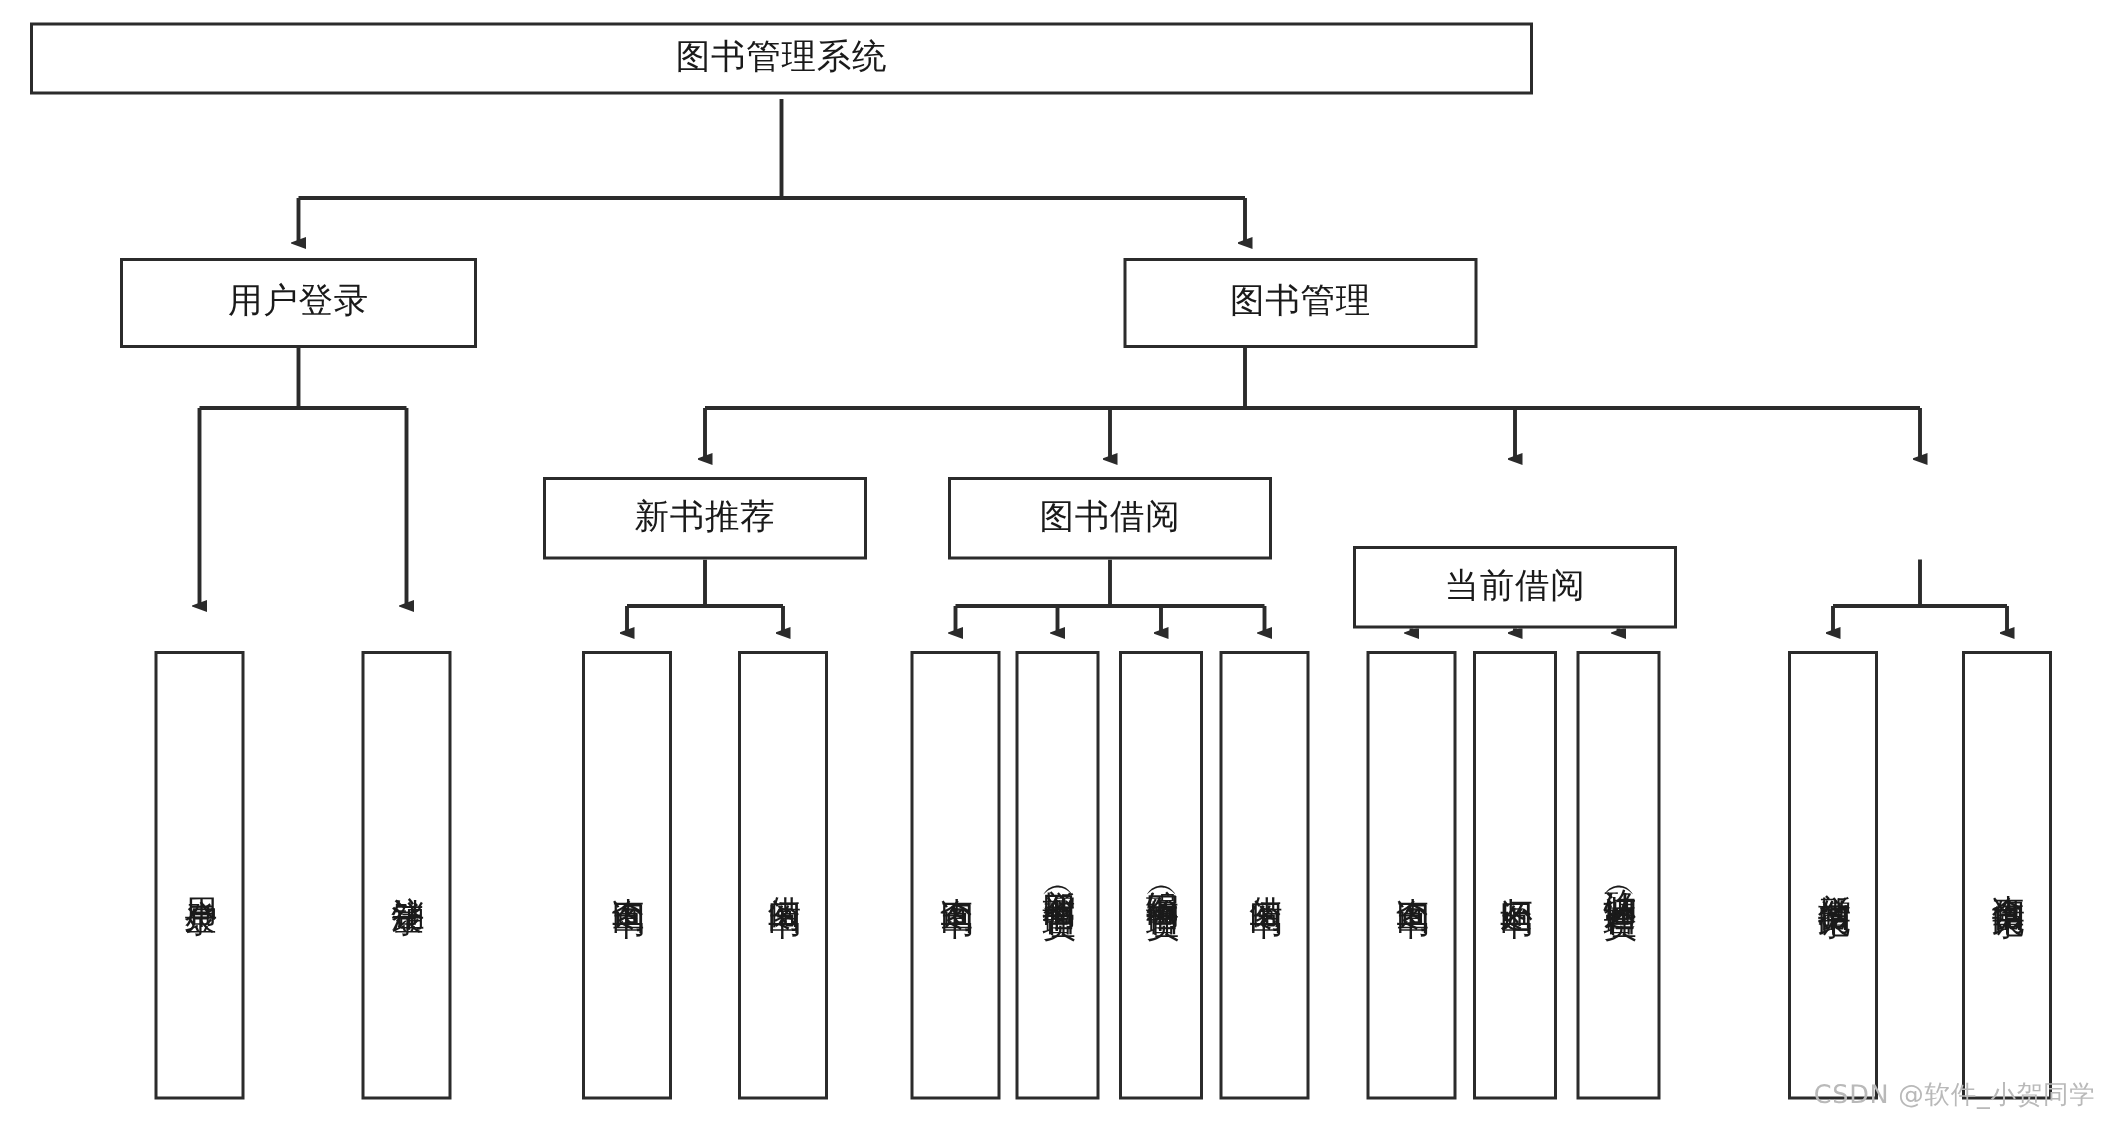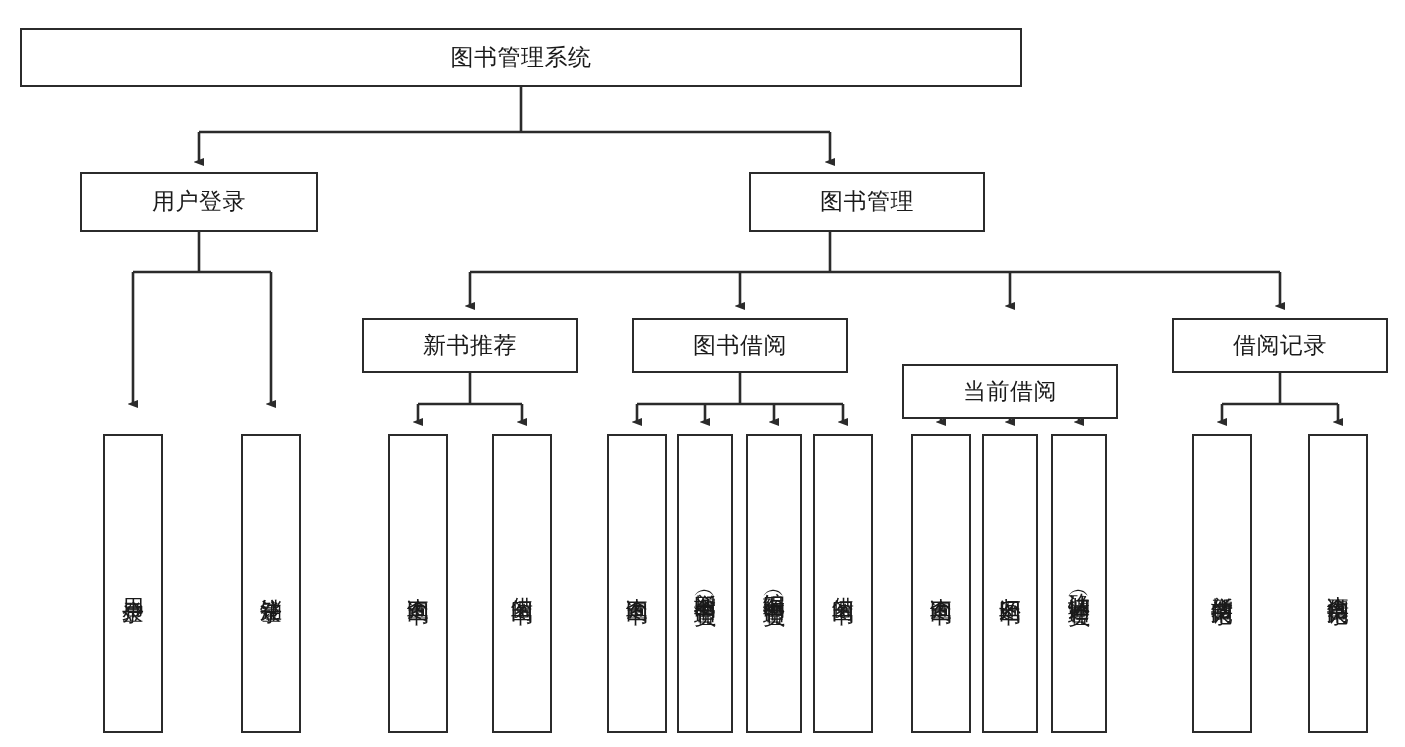--- a/index.html
+++ b/index.html
@@ -121,43 +121,40 @@
       <path d="M1010,404 L1010,422" marker-end="url(#arrow)"></path>
       <path d="M1079,404 L1079,422" marker-end="url(#arrow)"></path>
 
       <path d="M1280,373 L1280,404"></path>
       <path d="M1222,404 L1338,404"></path>
       <path d="M1222,404 L1222,422" marker-end="url(#arrow)"></path>
       <path d="M1338,404 L1338,422" marker-end="url(#arrow)"></path>
     </g>
   </svg>
 
-  <div class="node horiz root" style="left:20px; top:28px; width:1002px; height:59px;">
+  <div class="node horiz root" style="left:20px; top:15px; width:1002px; height:48px;">
     <span class="lbl">图书管理系统</span>
   </div>
 
   <div class="node horiz" style="left:80px; top:172px; width:238px; height:60px;">
     <span class="lbl">用户登录</span>
   </div>
   <div class="node horiz" style="left:749px; top:172px; width:236px; height:60px;">
     <span class="lbl">图书管理</span>
   </div>
 
   <div class="node horiz" style="left:362px; top:318px; width:216px; height:55px;">
     <span class="lbl">新书推荐</span>
   </div>
   <div class="node horiz" style="left:632px; top:318px; width:216px; height:55px;">
     <span class="lbl">图书借阅</span>
   </div>
   <div class="node horiz" style="left:902px; top:318px; width:216px; height:55px;margin-top:46px;">
     <span class="lbl">当前借阅</span>
   </div>
-  <div class="node horiz" style="left:1172px; top:318px; width:216px; height:55px;">
-    <span class="lbl">借阅记录</span>
-  </div>
 
   <div class="node vert" style="left:103px; top:434px; width:60px; height:299px;">
     <span class="lbl">用户登录</span>
   </div>
   <div class="node vert" style="left:241px; top:434px; width:60px; height:299px;">
     <span class="lbl">注销登录</span>
   </div>
 
   <div class="node vert" style="left:388px; top:434px; width:60px; height:299px;">
     <span class="lbl">查询图书</span>
@@ -189,14 +186,15 @@
     <span class="lbl">确认归还（管理员）</span>
   </div>
 
   <div class="node vert" style="left:1192px; top:434px; width:60px; height:299px;">
     <span class="lbl">新增借阅记录</span>
   </div>
   <div class="node vert" style="left:1308px; top:434px; width:60px; height:299px;">
     <span class="lbl">查询借阅记录</span>
   </div>
 
+  <div class="watermark">CSDN @软件_小贺同学</div>
 
 </div>
 
 </body></html>

